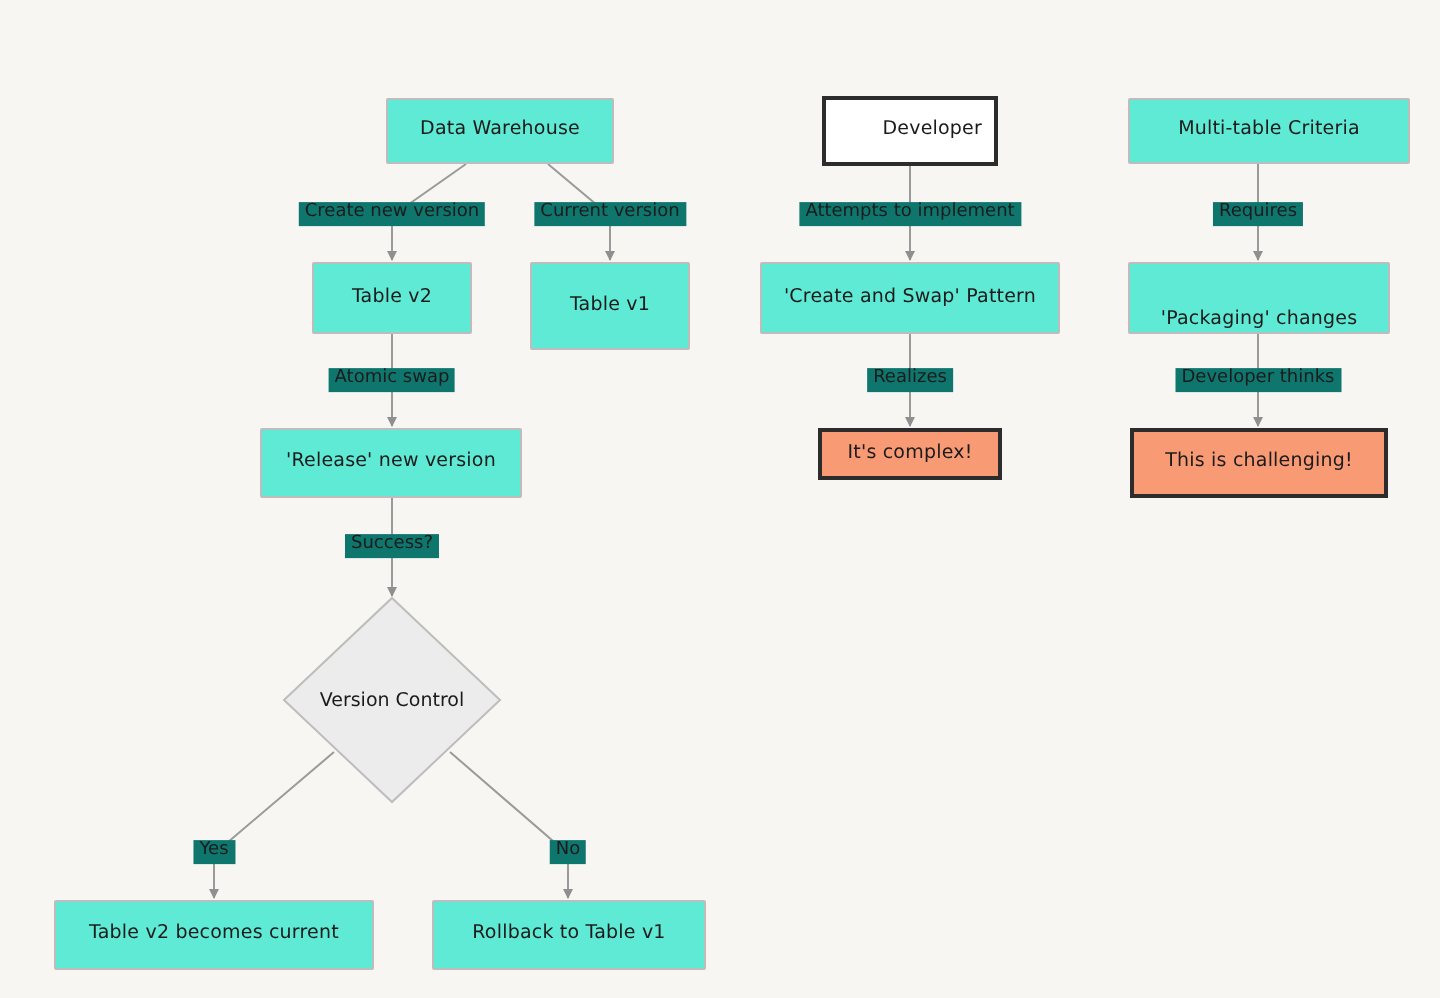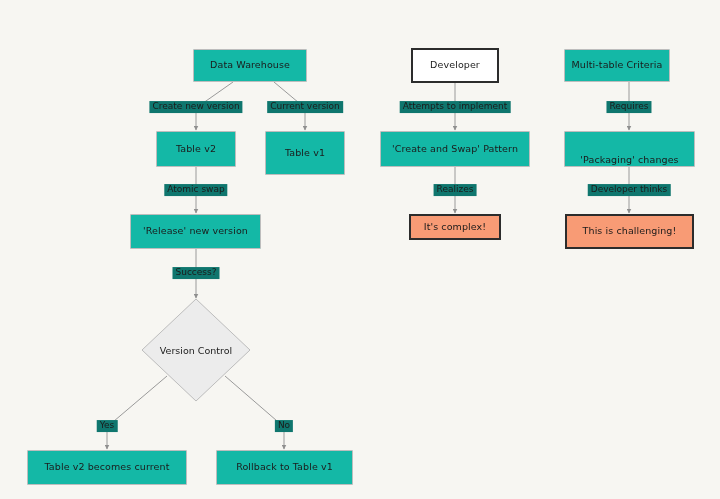--- a/index.html
+++ b/index.html
@@ -26,21 +26,21 @@
     display: flex;
     align-items: center;
     justify-content: center;
     text-align: center;
     font-size: 9.5px;
     color: #1b1b1b;
     line-height: 1.15;
     letter-spacing: 0.1px;
   }
   .node.rect {
-    background: #14b8a6;
+    background: #5eead4;
     border: 1px solid #bdbdbd;
     border-radius: 1px;
   }
   .node.emph {
     background: #ffffff;
     border: 2px solid #2c2c2c;
   }
   .node.alert {
     background: #f89b75;
     border: 2px solid #2c2c2c;
@@ -136,33 +136,33 @@
   </div>
 
   <div class="node rect" style="left:27px; top:450px; width:160px; height:35px;">
     <span class="lbl">Table v2 becomes current</span>
   </div>
 
   <div class="node rect" style="left:216px; top:450px; width:137px; height:35px;">
     <span class="lbl">Rollback to Table v1</span>
   </div>
 
-  <div class="node emph" style="left:411px; top:48px; width:88px; height:35px;">
+  <div class="node emph" style="left:411px; top:48px; width:88px; height:35px;justify-content:flex-end;">
     <span class="lbl">Developer</span>
   </div>
 
   <div class="node rect" style="left:380px; top:131px; width:150px; height:36px;">
     <span class="lbl">'Create and Swap' Pattern</span>
   </div>
 
   <div class="node alert" style="left:409px; top:214px; width:92px; height:26px;">
     <span class="lbl">It's complex!</span>
   </div>
 
-  <div class="node rect" style="left:564px; top:49px; width:106px; height:33px;">
+  <div class="node rect" style="left:564px; top:49px; width:141px; height:33px;">
     <span class="lbl">Multi-table Criteria</span>
   </div>
 
   <div class="node rect" style="left:564px; top:131px; width:131px; height:36px;align-items:flex-end;">
     <span class="lbl">'Packaging' changes</span>
   </div>
 
   <div class="node alert" style="left:565px; top:214px; width:129px; height:35px;">
     <span class="lbl">This is challenging!</span>
   </div>

